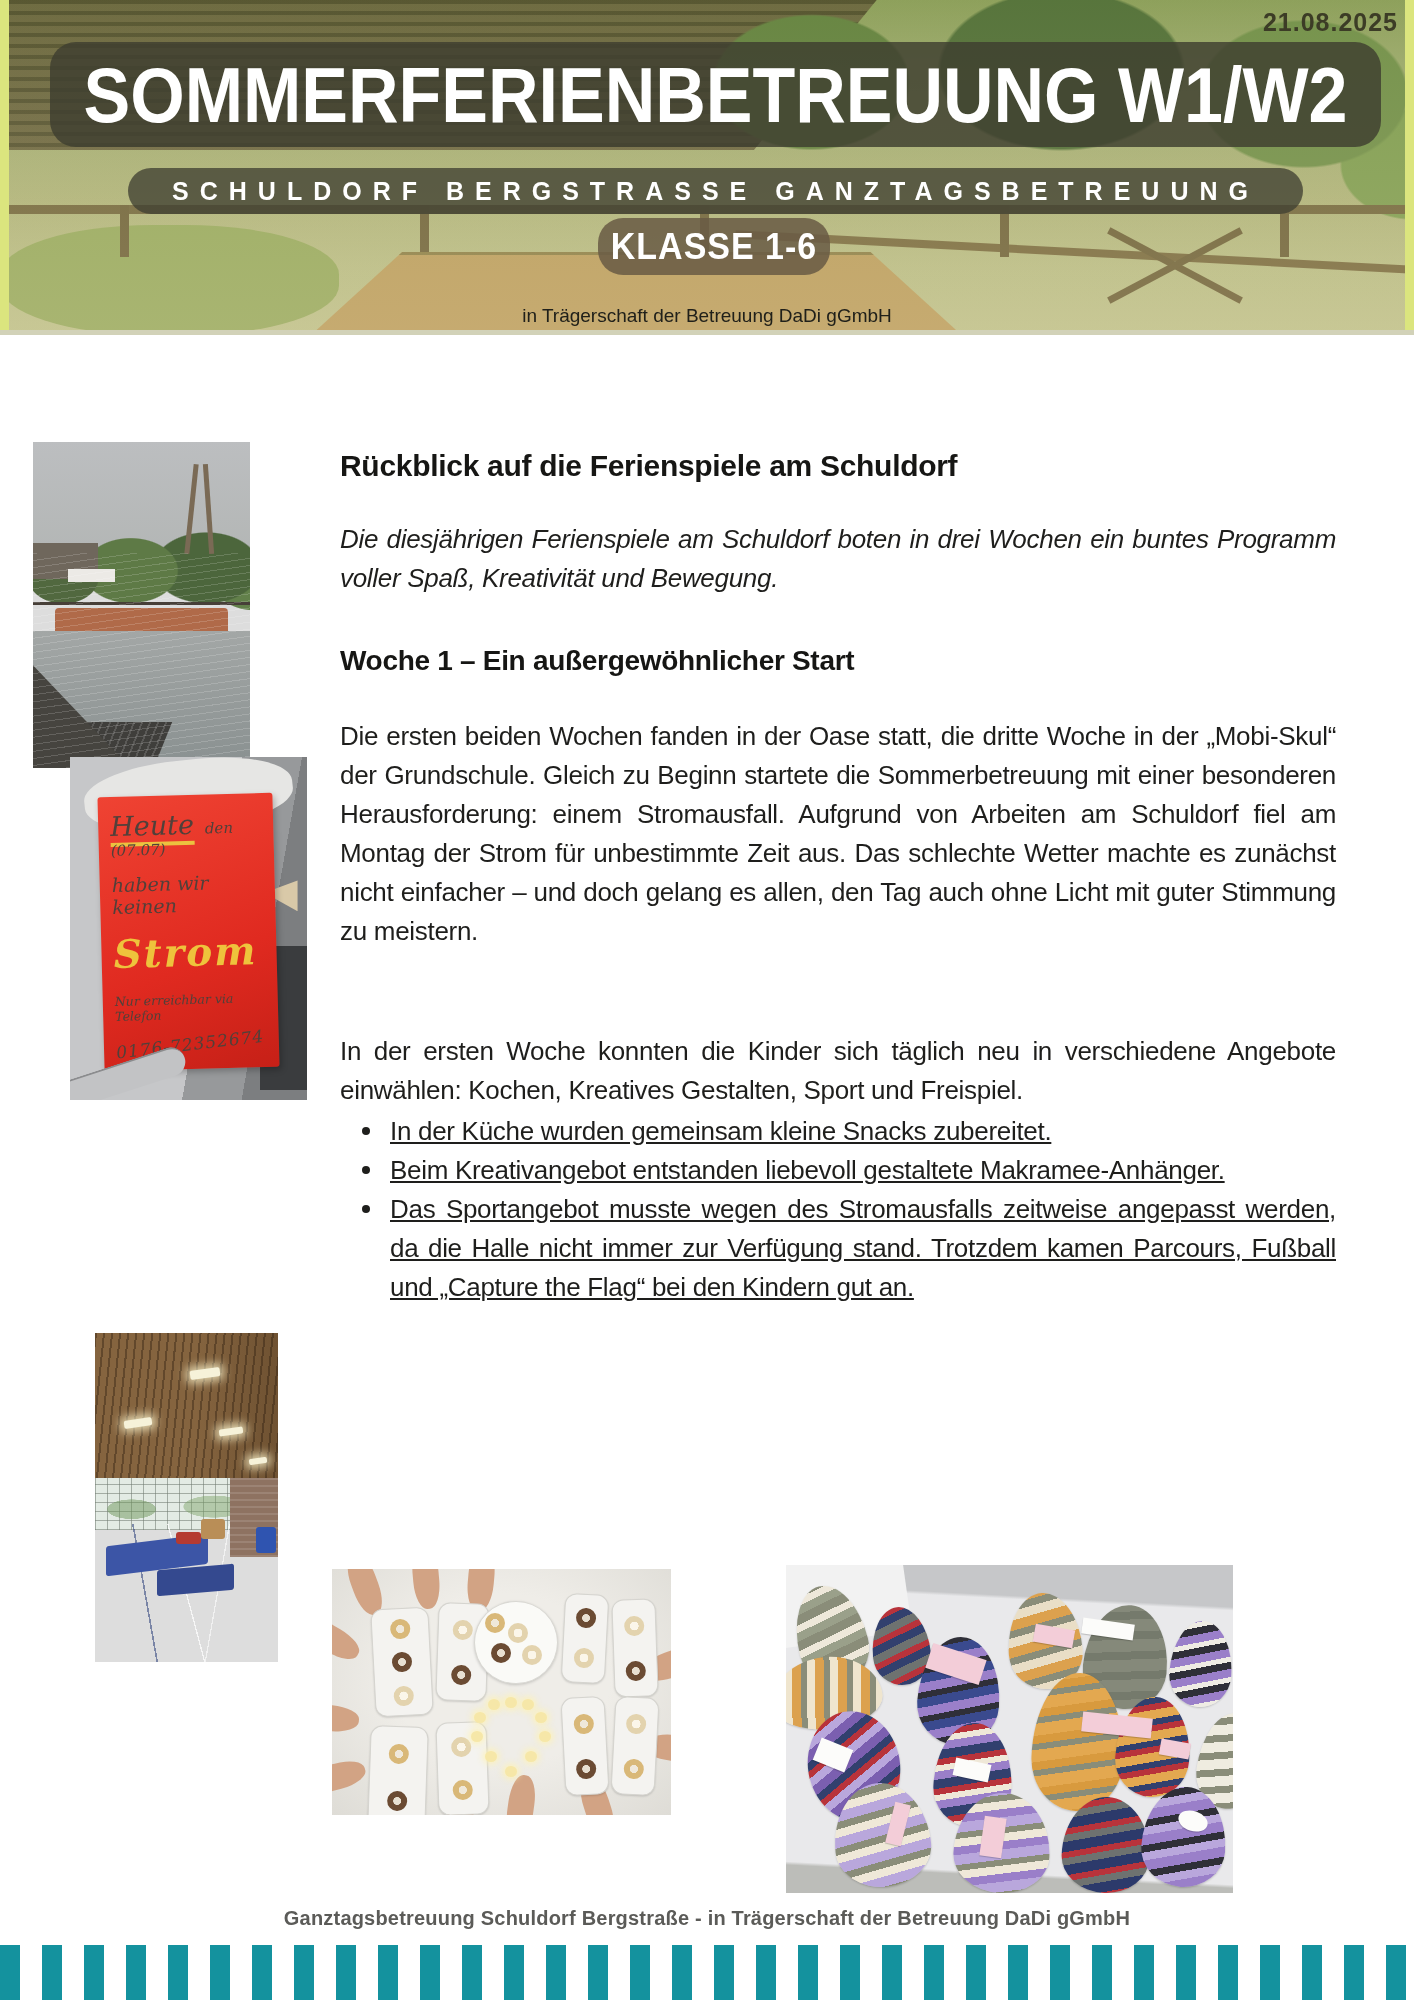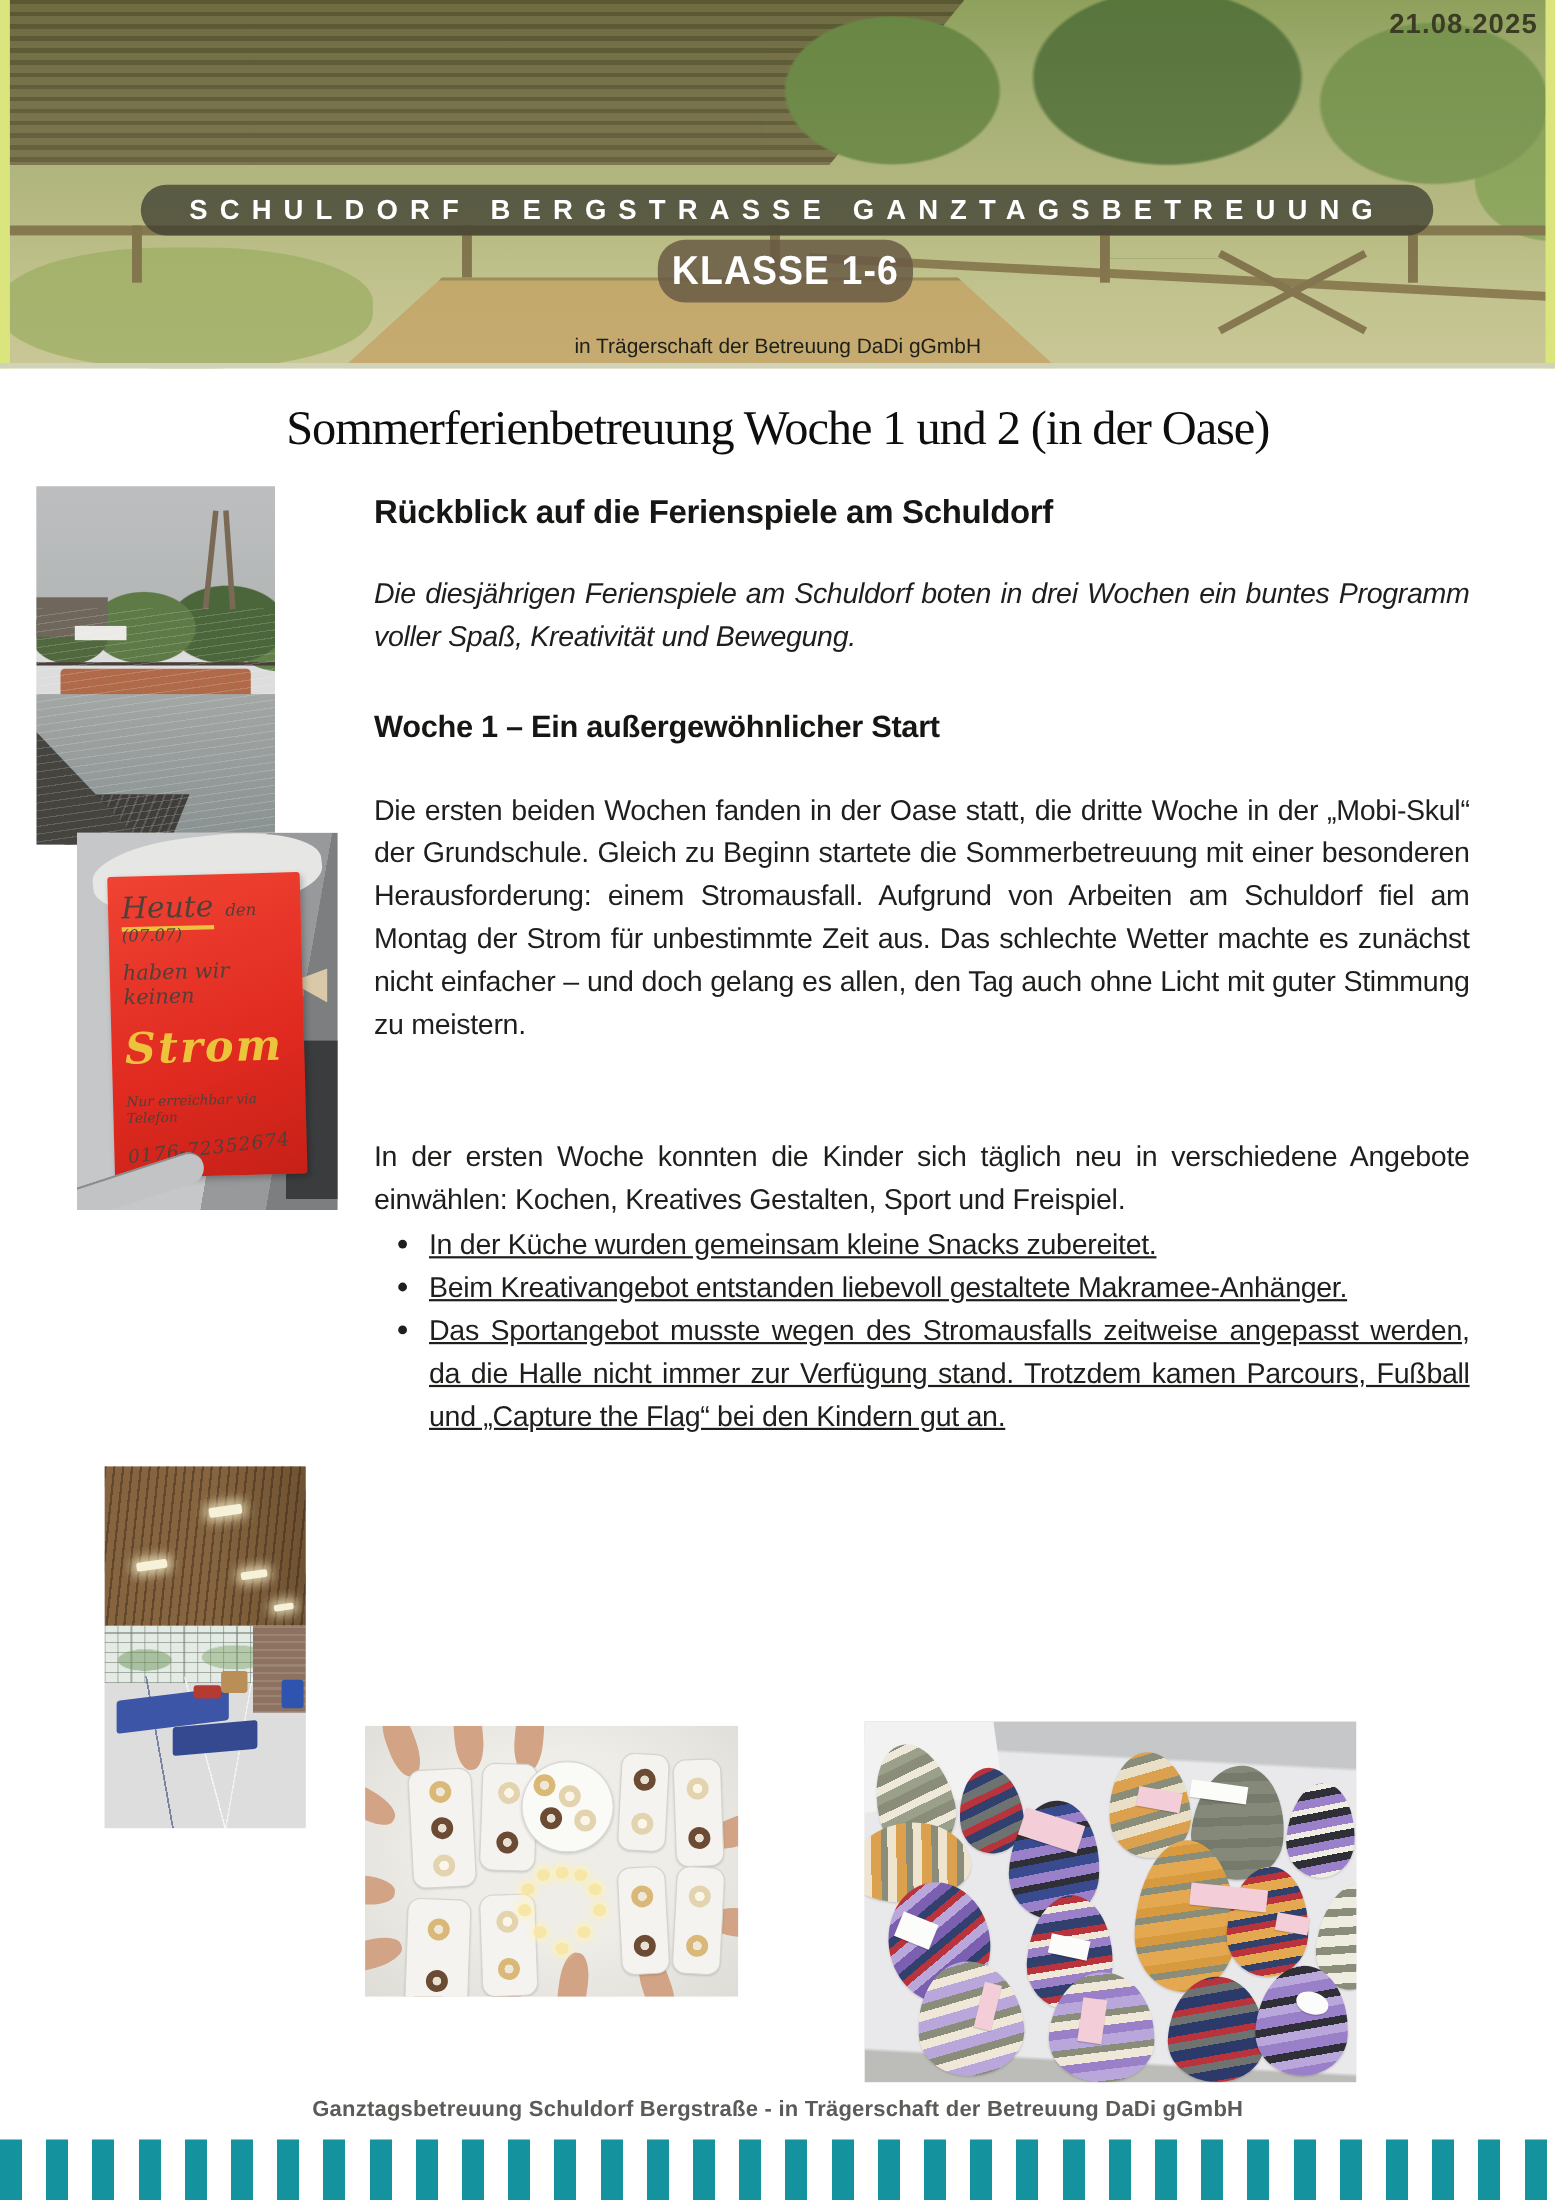--- a/index.html
+++ b/index.html
@@ -191,30 +191,32 @@
     <div class="hero-post" style="left:1280px"></div>
     <div class="hero-brace" style="left:1100px;transform:rotate(28deg)"></div>
     <div class="hero-brace" style="left:1100px;transform:rotate(-28deg)"></div>
     <div class="hero-path"></div>
     <div class="hero-tint"></div>
     <div class="edge-strip left"></div>
     <div class="edge-strip right"></div>
     <div class="hero-bottomstrip"></div>
 
     <div class="hero-date">21.08.2025</div>
+    <div class="band-title">
+      <span>SOMMERFERIENBETREUUNG W1/W2</span>
+    </div>
     <div class="band-subtitle">
       <span>SCHULDORF BERGSTRASSE GANZTAGSBETREUUNG</span>
     </div>
     <div class="band-badge">
       <span>KLASSE 1-6</span>
     </div>
     <div class="hero-tagline">in Trägerschaft der Betreuung DaDi gGmbH</div>
   </div>
 
-  <h1 class="article-title">Sommerferienbetreuung Woche 1 und 2 (in der Oase)</h1>
 
   <div class="photo ph-rain">
     <div class="r-sky"></div>
     <div class="r-trees"></div>
     <div class="r-trunk" style="right:26%;transform:rotate(6deg)"></div>
     <div class="r-trunk" style="right:18%;transform:rotate(-4deg)"></div>
     <div class="r-build"></div>
     <div class="r-canopy"></div>
     <div class="r-rail"></div>
     <div class="r-court"></div>

